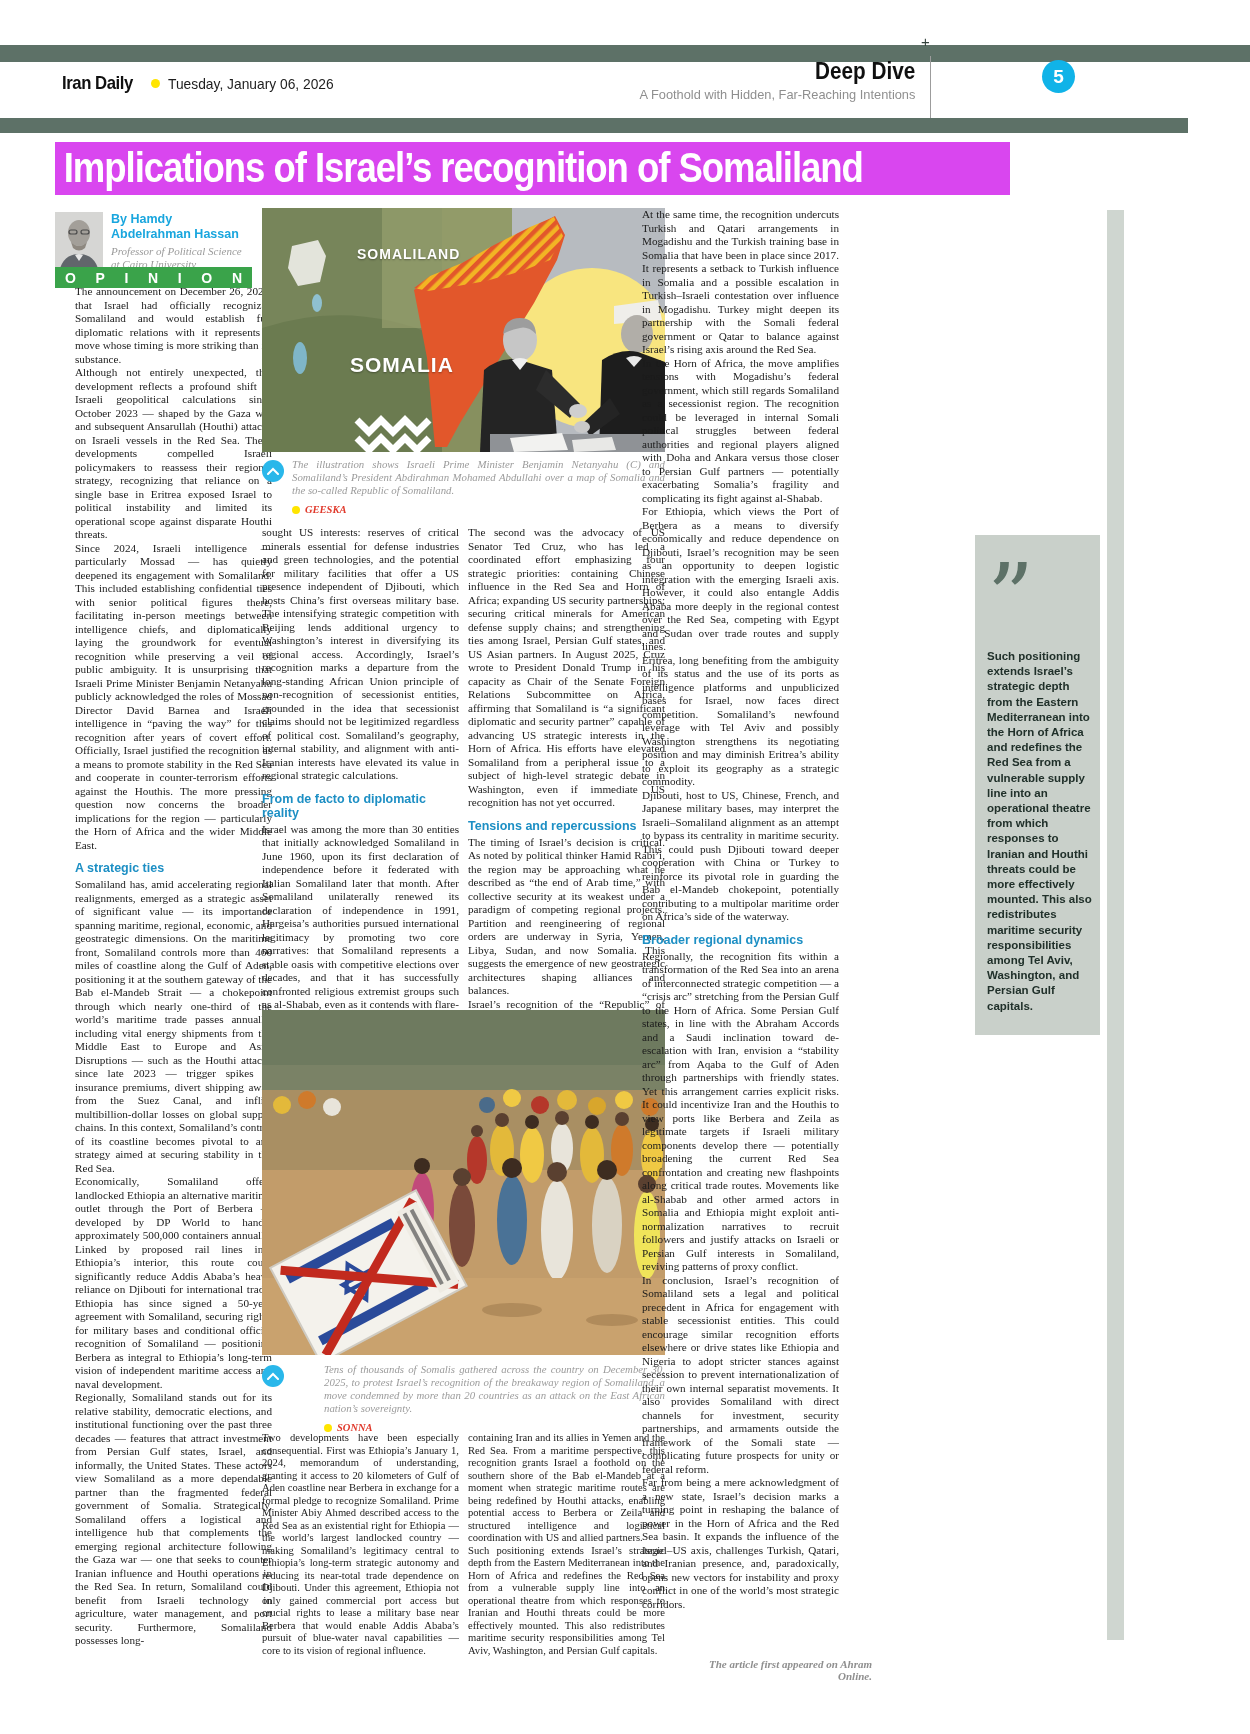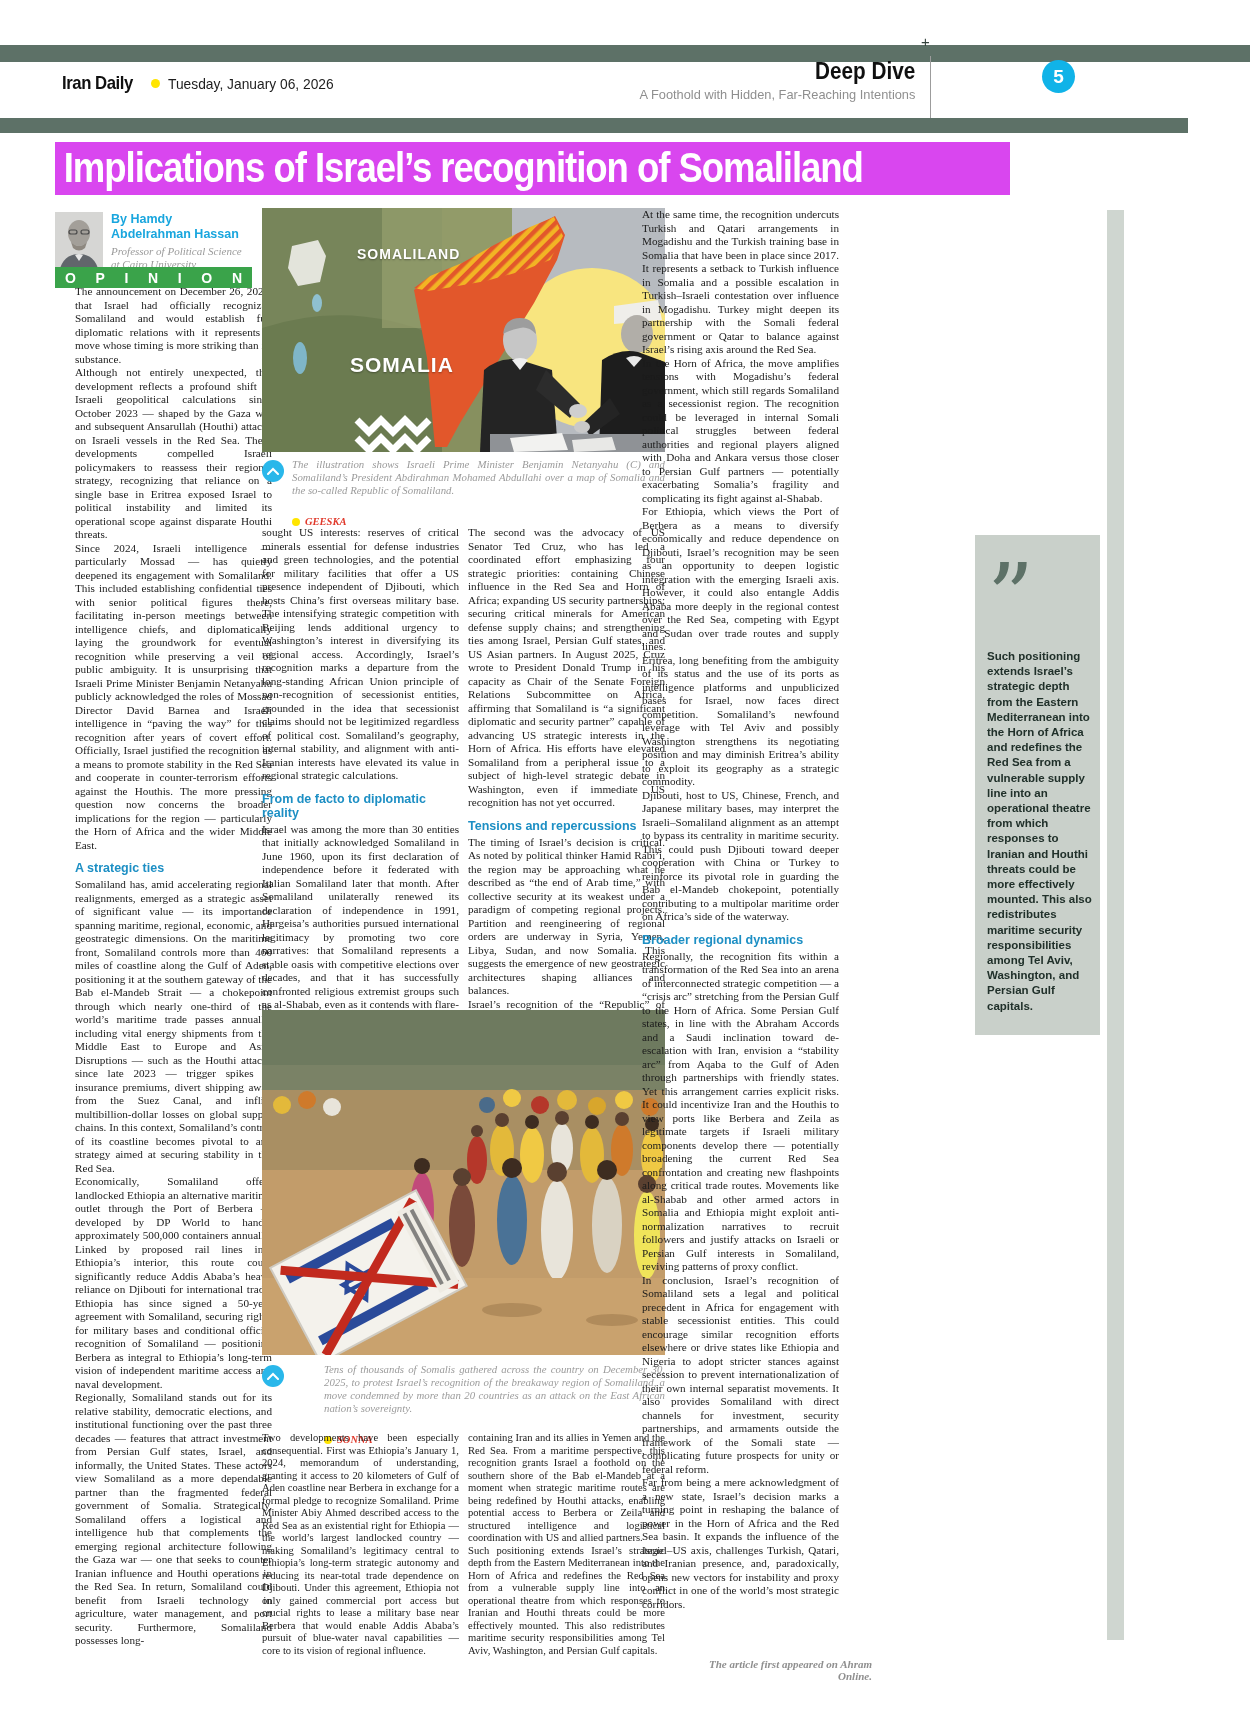--- a/index.html
+++ b/index.html
@@ -58,21 +58,21 @@
   .illus{left:0;top:0;width:403px;height:244px;overflow:hidden;background:#8a9468;}
   .maplabel{position:absolute;color:#fff;font-family:"Liberation Sans",sans-serif;font-weight:bold;
          letter-spacing:1px;text-shadow:0 1px 2px rgba(0,0,0,.35);}
   .lbl-somaliland{left:95px;top:38px;font-size:14px;}
   .lbl-somalia{left:88px;top:145px;font-size:21px;}
   .caprow{left:0;width:403px;display:flex;gap:8px;position:absolute;}
   .cap1{top:250px;} .cap2{top:1155px;gap:40px;}
   .capcircle{width:22px;height:22px;border-radius:50%;background:#29b7ea;flex:none;
          display:flex;align-items:center;justify-content:center;margin-top:2px;}
   .captext{font-style:italic;color:#9b9b9b;font-size:10.8px;line-height:13px;text-align:justify;}
-  .capcredit{display:flex;align-items:center;gap:5px;margin-top:18px;}
+  .capcredit{display:flex;align-items:center;gap:5px;margin-top:6px;}
   .cdot{width:8px;height:8px;border-radius:50%;background:#ffe500;}
   .cname{color:#e0392b;font-weight:bold;font-style:italic;font-size:10.5px;}
   .uppertext{left:0;top:318px;width:403px;height:486px;display:flex;gap:9px;overflow:hidden;position:absolute;}
   .lowertext{left:0;top:1224px;width:403px;height:274px;display:flex;gap:9px;overflow:hidden;position:absolute;}
   .lowertext .col{font-size:10.6px;line-height:12.5px;}
   .photo2{left:0;top:802px;width:403px;height:345px;overflow:hidden;background:#b8a27e;}
 
   
   .pull{left:975px;top:535px;width:125px;height:500px;background:#c9d0ca;box-sizing:border-box;}
   .pullglyph{font-family:"DejaVu Serif",serif;font-size:92px;line-height:70px;color:#5d7167;

